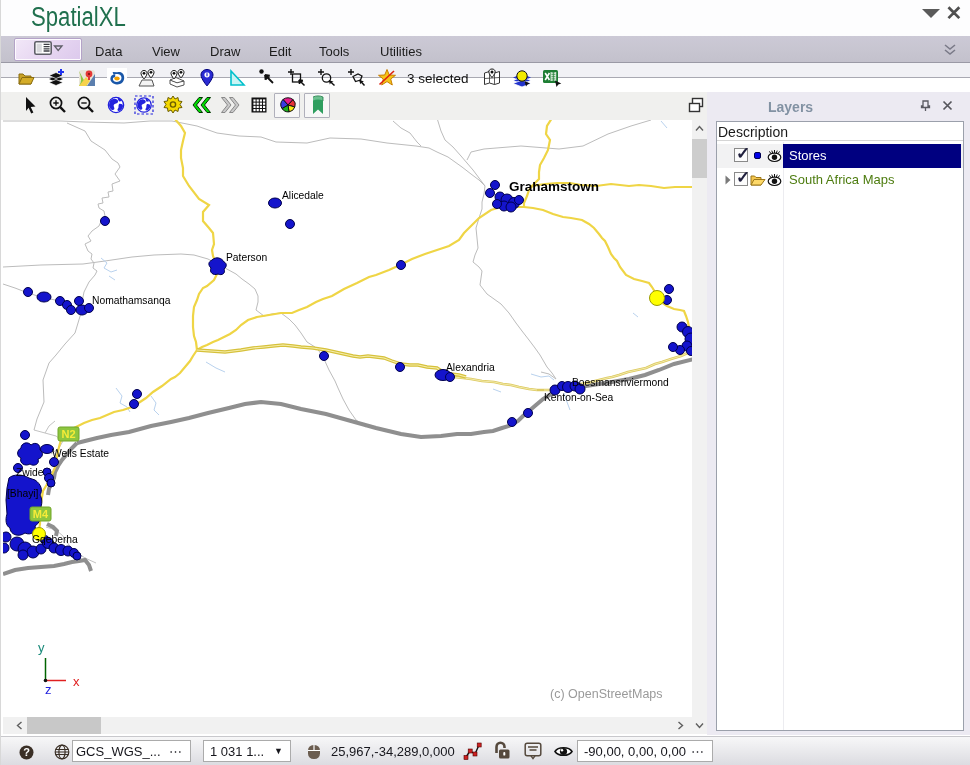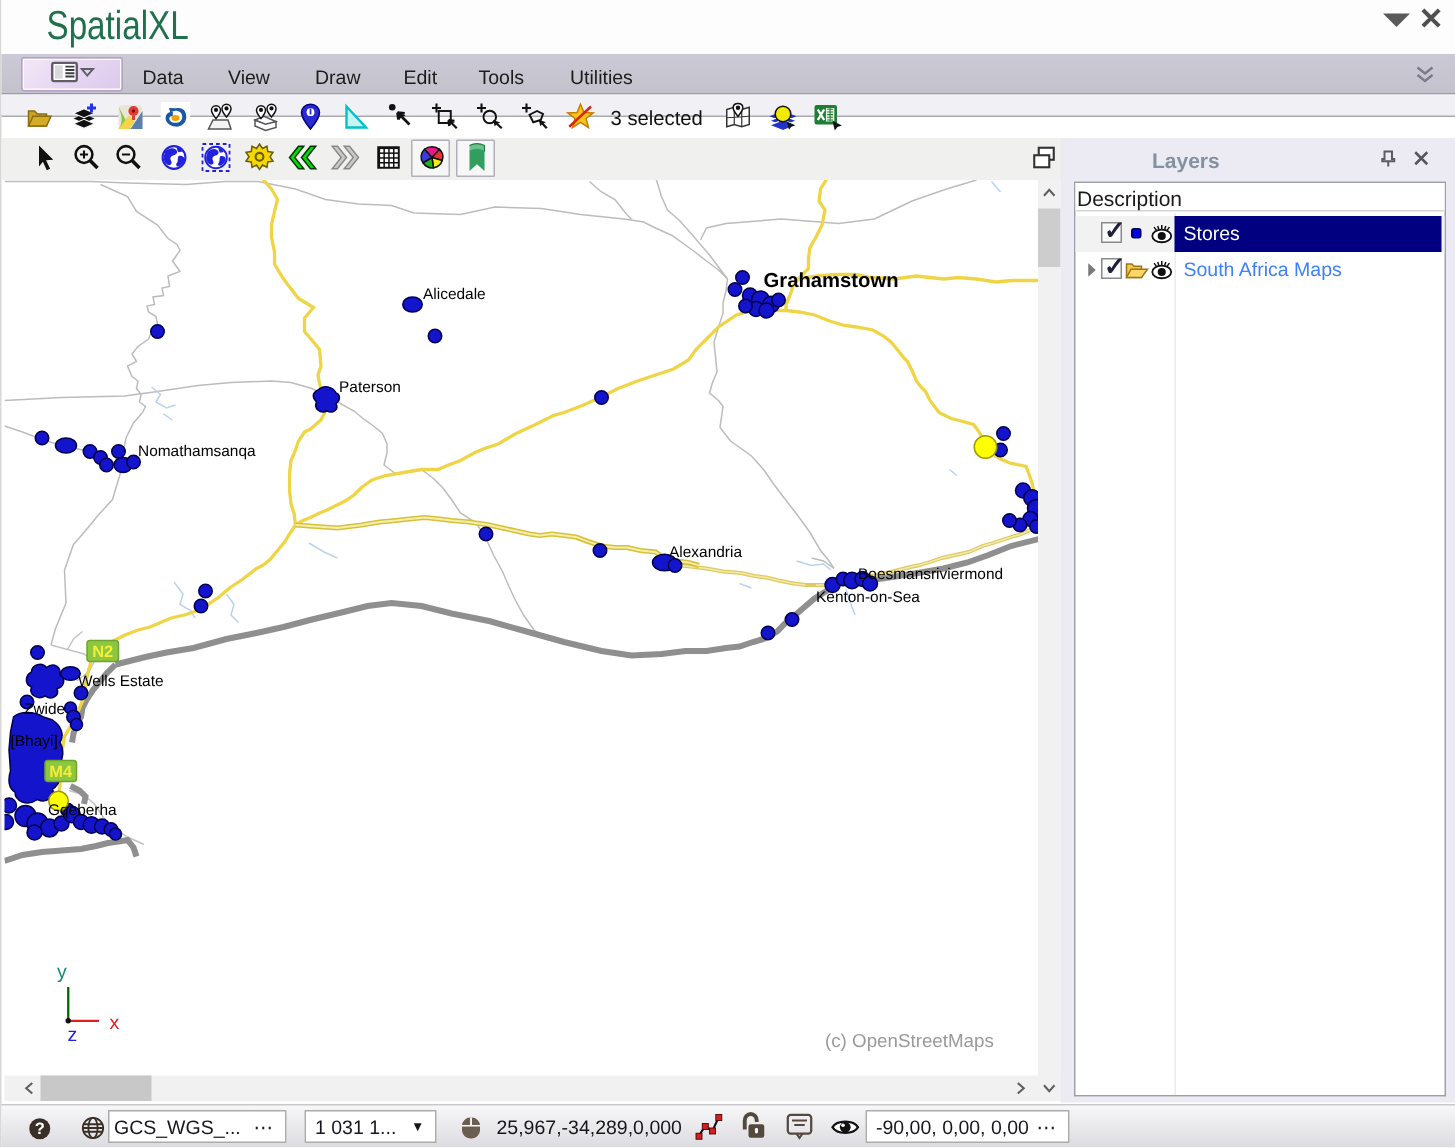--- a/index.html
+++ b/index.html
@@ -501,21 +501,21 @@
             <path d="M1,3 L1,12 L11,12 L11,4.5 L6,4.5 L4.6,3 Z" fill="#f4c64e" stroke="#9c7718"></path>
             <path d="M1,12 L4,6.5 L15,6.5 L11,12 Z" fill="#fdd868" stroke="#9c7718"></path>
           </svg>
         <svg class="ico" style="left:50px;top:5px" width="15" height="14" viewBox="0 0 15 14">
             <g stroke="#111" stroke-width="1">
               <path d="M7.5,4 L7.5,1 M4,4.6 L2.4,2.4 M11,4.6 L12.6,2.4 M5.6,4 L4.8,1.6 M9.4,4 L10.2,1.6"></path>
             </g>
             <ellipse cx="7.5" cy="8.3" rx="6.3" ry="4.2" fill="#fff" stroke="#111" stroke-width="1.2"></ellipse>
             <circle cx="7.5" cy="8.3" r="2.7" fill="#111"></circle>
           </svg>
-        <span style="position:absolute;left:72px;top:4px;color:#3b82f6;">South Africa Maps</span>
+        <span style="position:absolute;left:72px;top:4px;color:#4d7c0f;">South Africa Maps</span>
       </div>
     </div>
   </div>
   <div id="status">
     <svg class="ico" style="left:18px;top:8px" width="15" height="15" viewBox="0 0 15 15">
         <circle cx="7.5" cy="7.5" r="7" fill="#3a2f26"></circle>
         <text x="7.5" y="11.3" font-size="11" font-weight="bold" fill="#fff" text-anchor="middle">?</text>
       </svg>
     <svg class="ico" style="left:53px;top:7px" width="16" height="16" viewBox="0 0 16 16">
         <g fill="none" stroke="#3a2f26" stroke-width="1.2">

